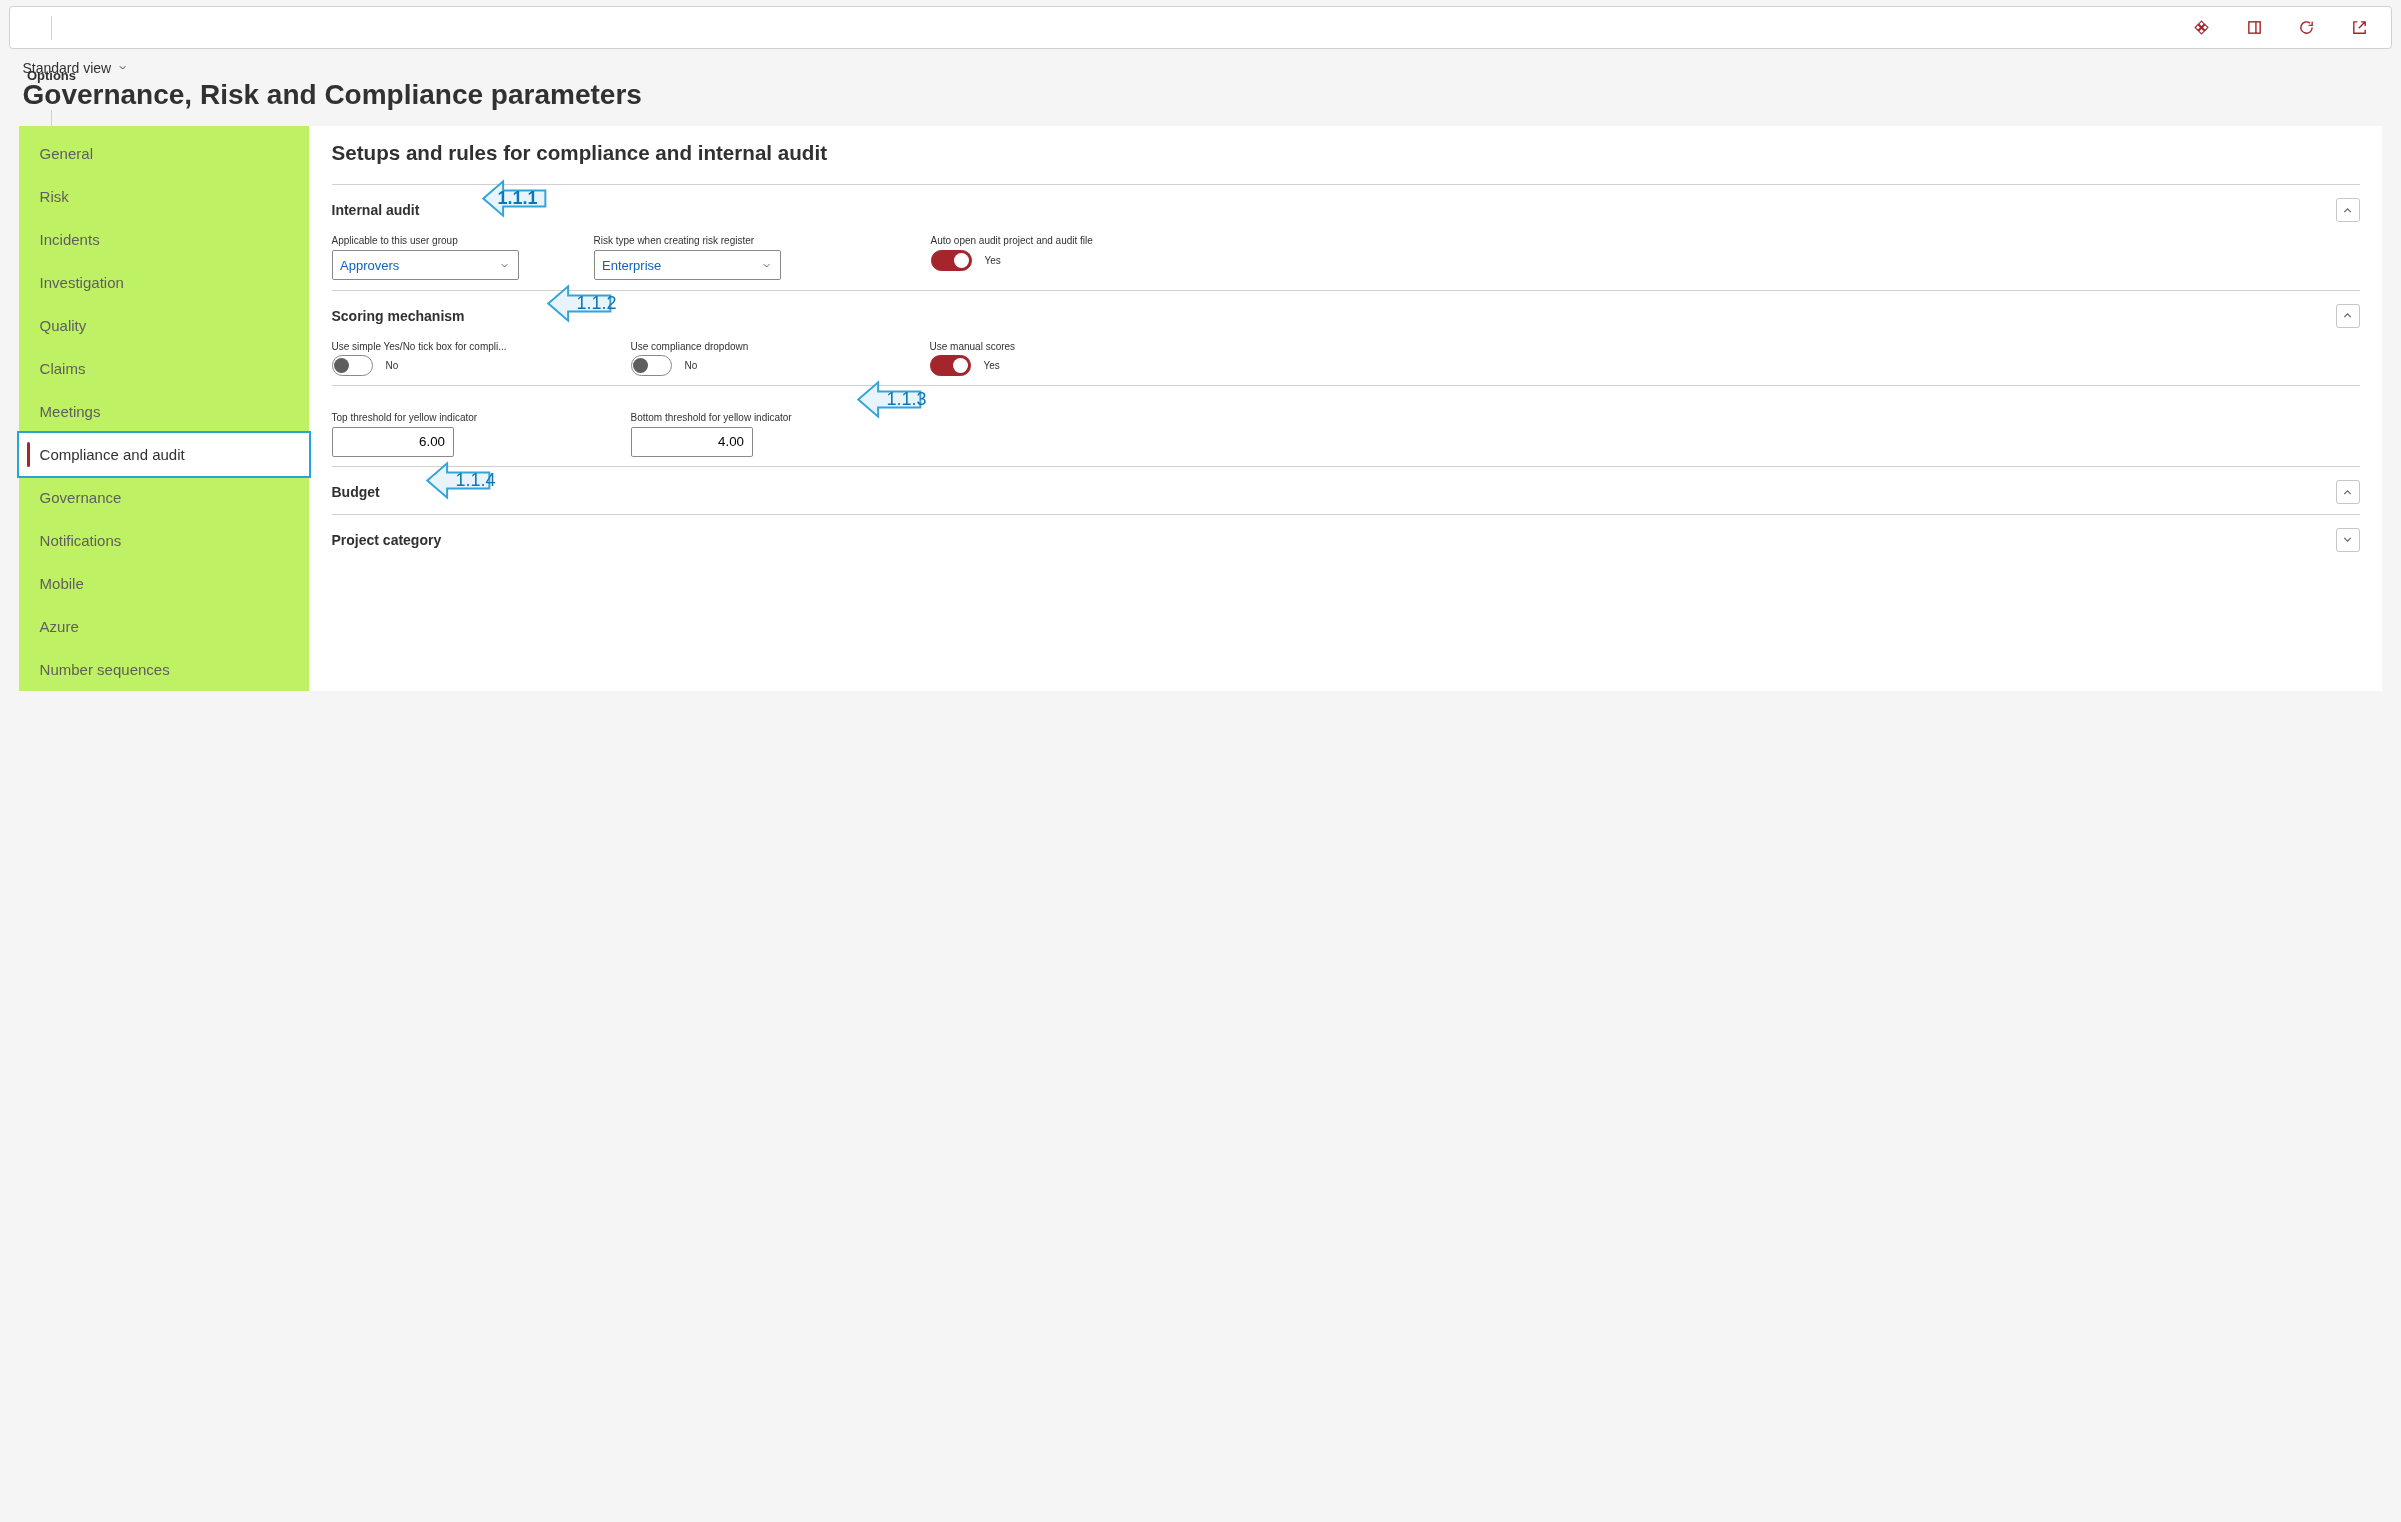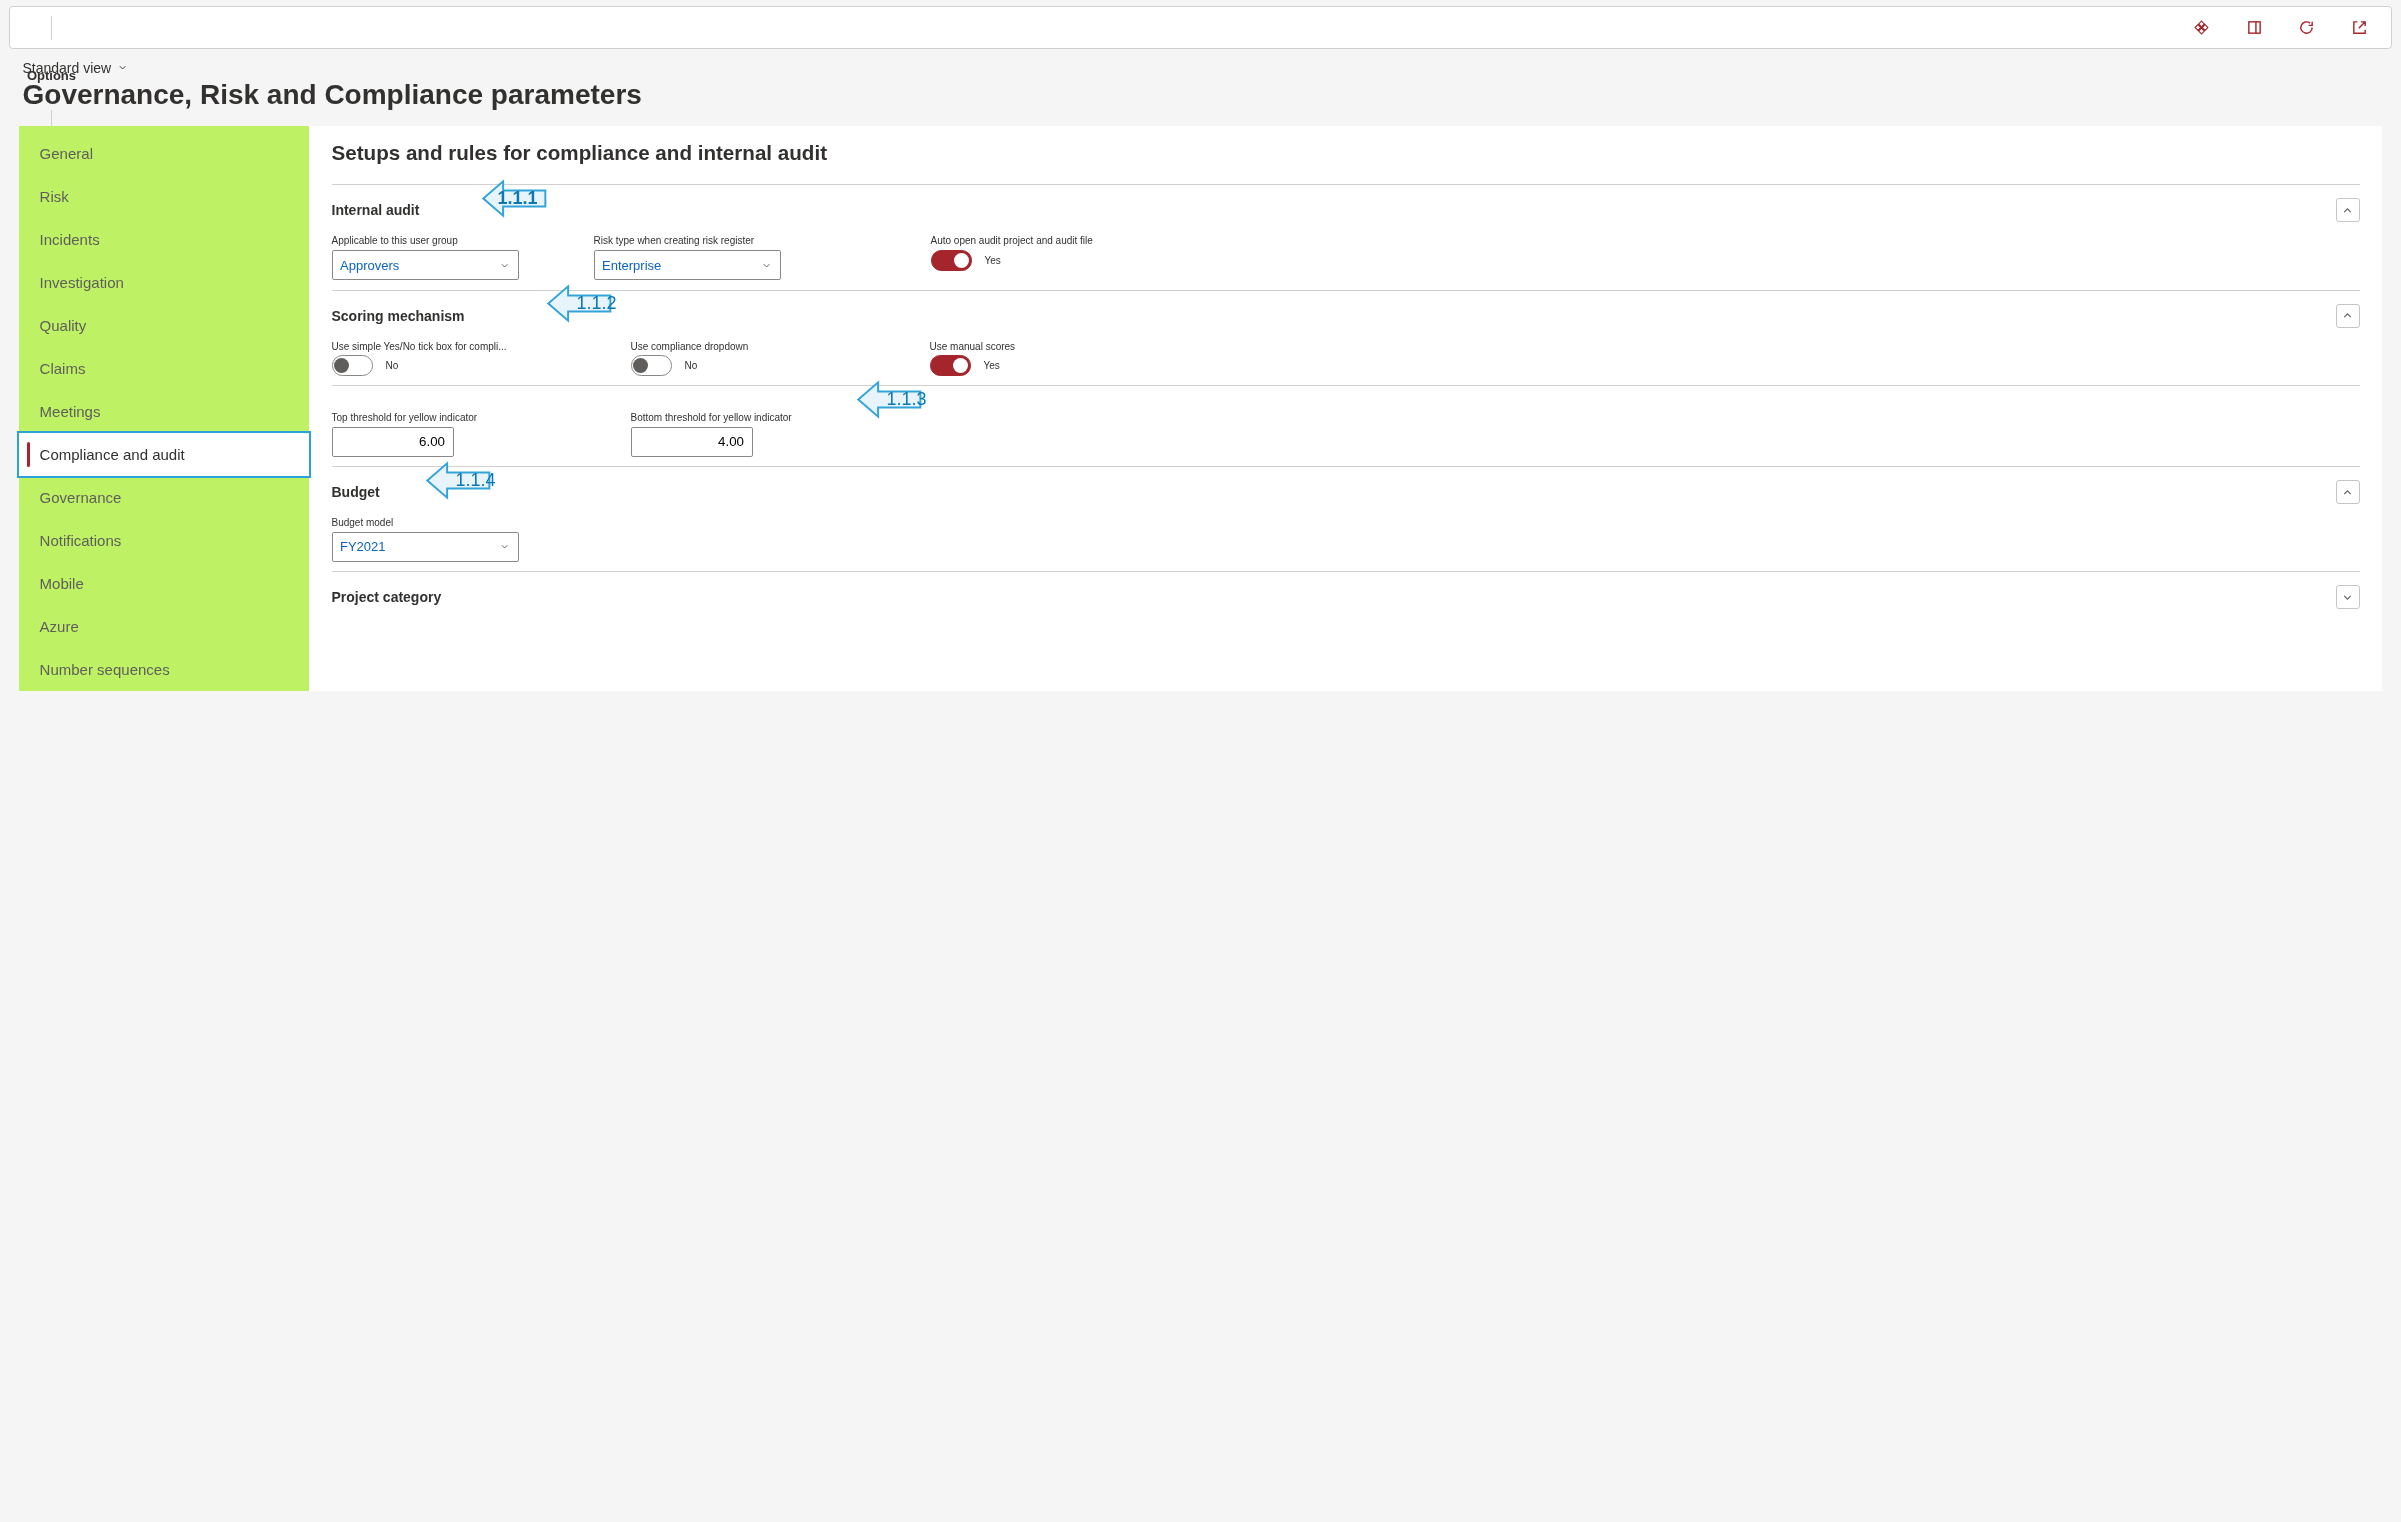--- a/index.html
+++ b/index.html
@@ -308,31 +308,20 @@
         <span style="position:absolute; left:30px;">1.1.4</span>
       </div>
       <div class="section-header">
         <div class="section-title">Budget</div>
         <div class="collapse-btn">
           <svg class="icon-sm" viewBox="0 0 24 24">
               <path fill="none" stroke="#605e5c" stroke-width="2" d="M6 15l6-6 6 6"></path>
             </svg>
         </div>
       </div>
-      <div class="fields-row">
-        <div class="field">
-          <div class="field-label">Budget model</div>
-          <div class="select">
-            <span>FY2021</span>
-            <svg class="chev" viewBox="0 0 24 24">
-                <path fill="none" stroke="#605e5c" stroke-width="2" d="M6 9l6 6 6-6"></path>
-              </svg>
-          </div>
-        </div>
-      </div>
     </div>
 
     <div class="section">
       <div class="section-header">
         <div class="section-title">Project category</div>
         <div class="collapse-btn">
           <svg class="icon-sm" viewBox="0 0 24 24">
               <path fill="none" stroke="#605e5c" stroke-width="2" d="M6 9l6 6 6-6"></path>
             </svg>
         </div>

